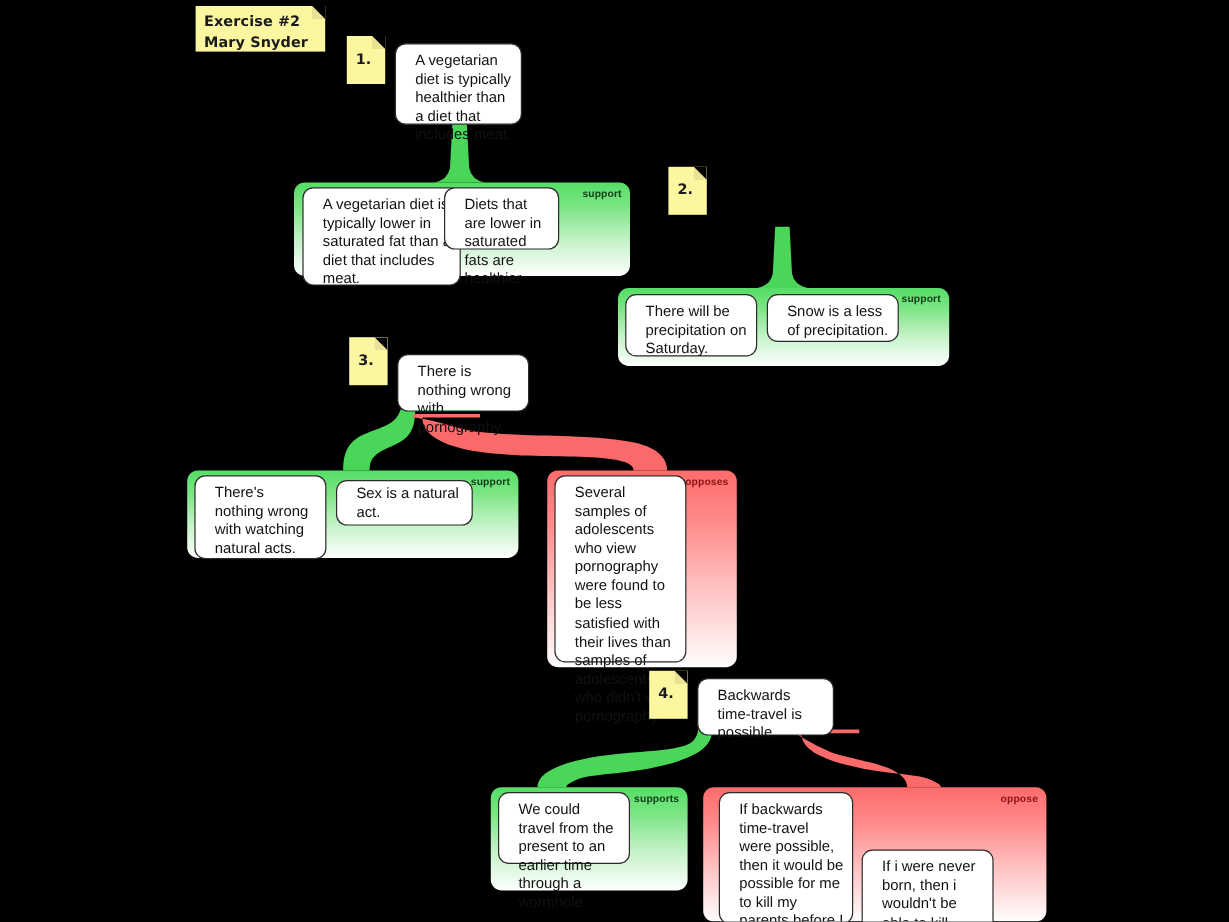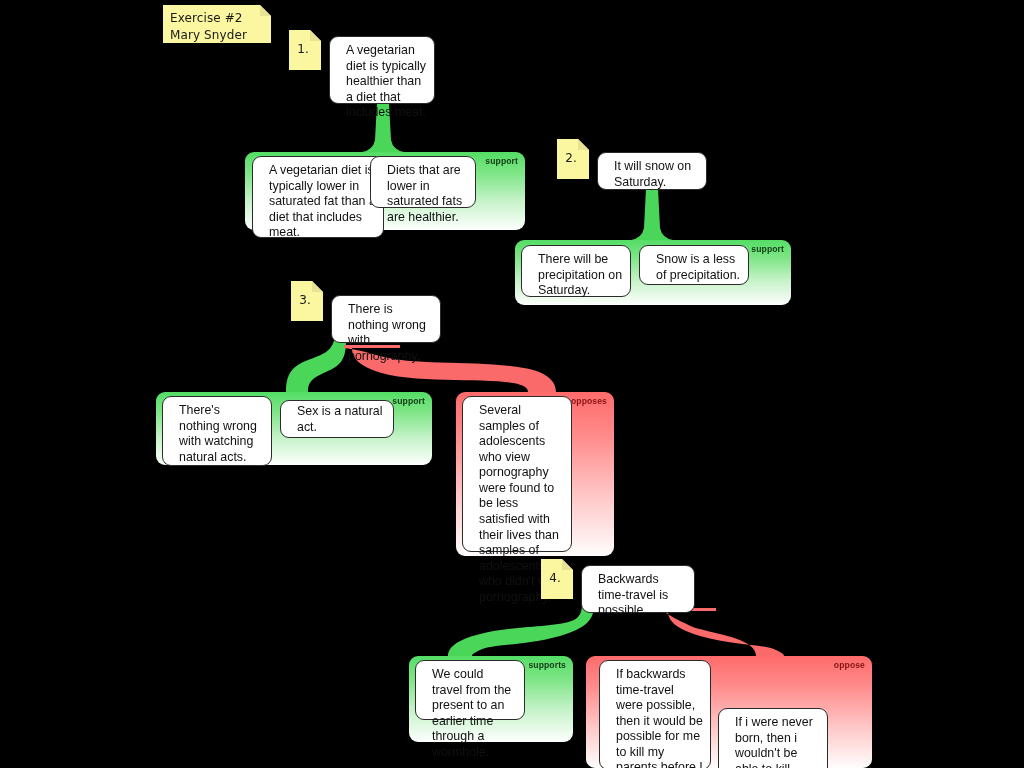--- a/index.html
+++ b/index.html
@@ -24,20 +24,21 @@
   .note {
     position: absolute;
     background: #fbf6a0;
     font-family: "DejaVu Sans", sans-serif;
     font-size: 11.5px;
     color: #1a1a1a;
     line-height: 1.45;
     box-sizing: border-box;
     padding: 5px 7px;
     z-index: 6;
+    font-weight: bold;
   }
   .note .fold {
     position: absolute;
     top: 0; right: 0;
     width: 11px; height: 11px;
     background: #000;
     clip-path: polygon(0 0, 100% 0, 100% 100%);
   }
   .note .fold-edge {
     position: absolute;
@@ -161,31 +162,28 @@
   </div>
   <div class="claim" style="left:329px; top:36px; width:106px; height:68px;">
     <span>A vegetarian diet is typically healthier than a diet that includes meat.</span>
   </div>
   <div class="group support" style="left:245px; top:152px; width:280px; height:78px;">
     <span class="glabel">support</span>
   </div>
   <div class="claim" style="left:252px; top:156px; width:132px; height:82px;">
     <span>A vegetarian diet is typically lower in saturated fat than a diet that includes meat.</span>
   </div>
-  <div class="claim" style="left:370px; top:156px; width:106px; height:52px;">
+  <div class="claim" style="left:370px; top:156px; width:96px; height:52px;">
     <span>Diets that are lower in saturated fats are healthier.</span>
   </div>
 
   <div class="note numnote" style="left:557px; top:139px; width:32px; height:40px;">
     <span class="fold"></span>
     <span class="fold-edge"></span>
     <span class="numlabel">2.</span>
-  </div>
-  <div class="claim" style="left:597px; top:152px; width:110px; height:38px;">
-    <span>It will snow on Saturday.</span>
   </div>
   <div class="group support" style="left:515px; top:240px; width:276px; height:65px;">
     <span class="glabel">support</span>
   </div>
   <div class="claim" style="left:521px; top:245px; width:110px; height:52px;">
     <span>There will be precipitation on Saturday.</span>
   </div>
   <div class="claim" style="left:639px; top:245px; width:110px; height:40px;">
     <span>Snow is a less of precipitation.</span>
   </div>

